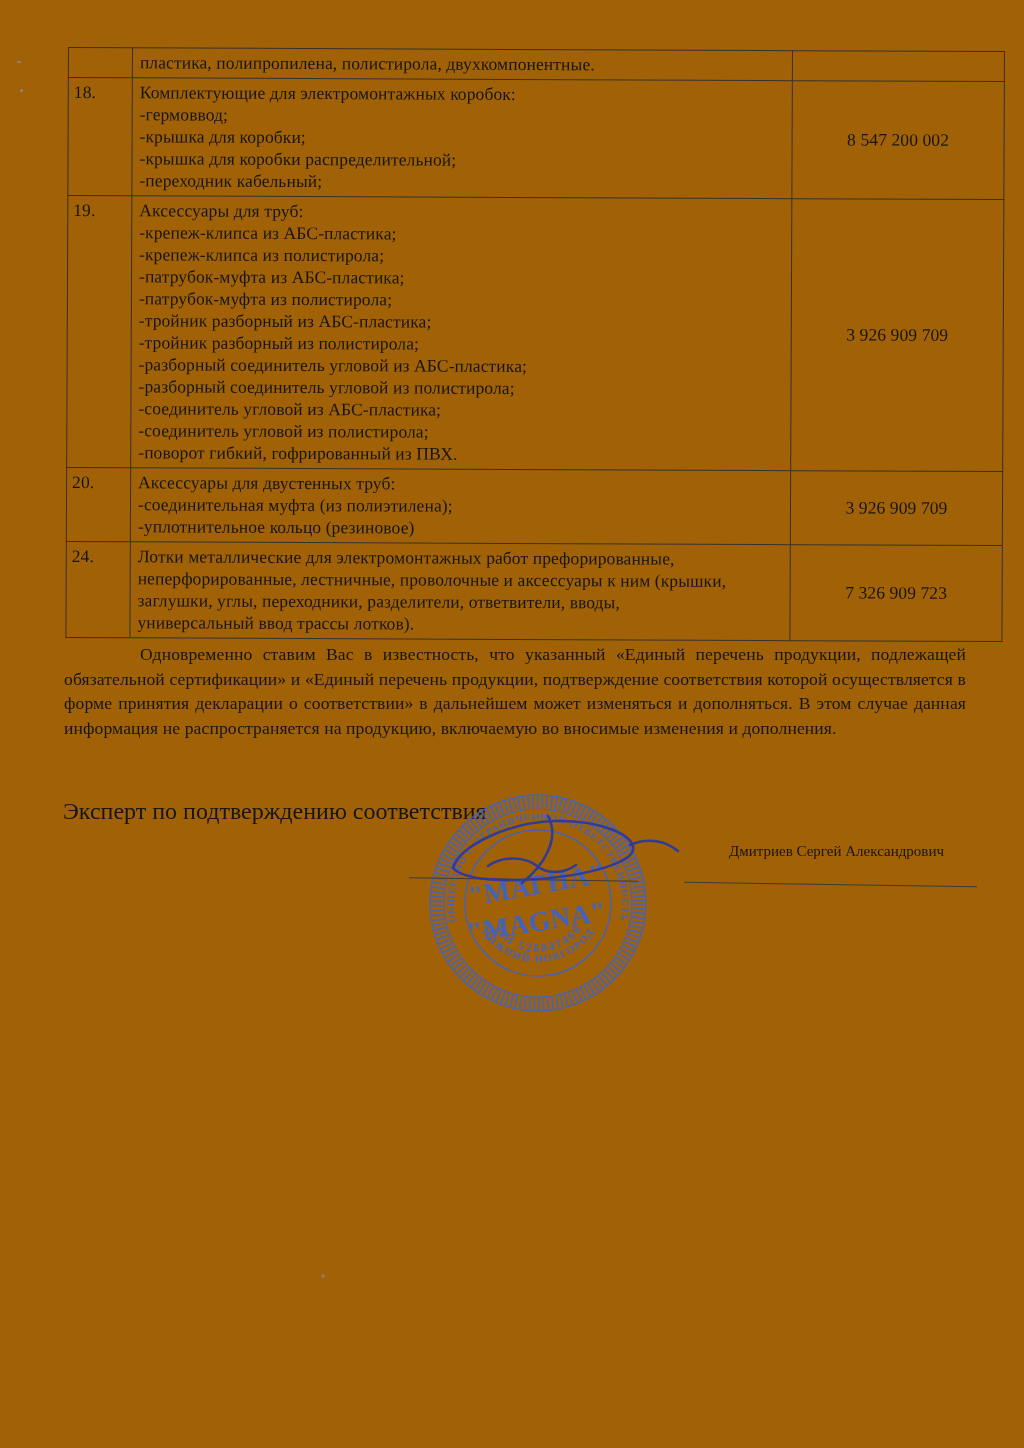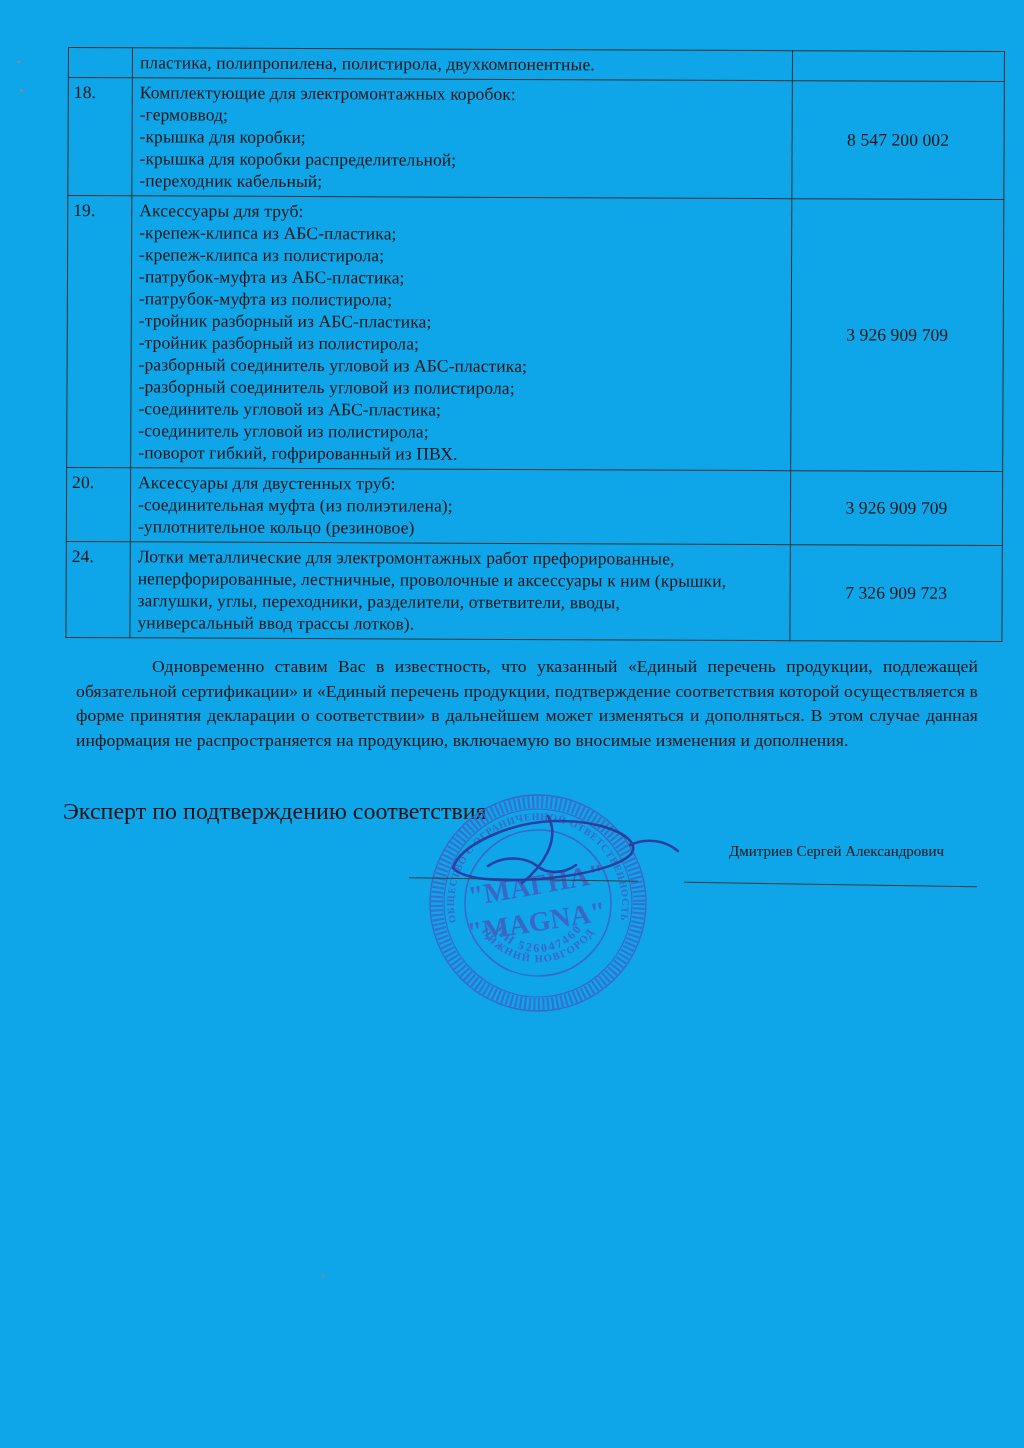--- a/index.html
+++ b/index.html
@@ -1,39 +1,39 @@
 <!DOCTYPE html>
 <html><head>
 <meta charset="utf-8">
 <style>
   html,body{margin:0;padding:0;background:#e8e8e8;}
   .page{
     position:relative;width:1024px;height:1448px;margin:0 auto;
-    background:#0ea5e9;overflow:hidden;
+    background:#a16207;overflow:hidden;
     font-family:"Liberation Serif","DejaVu Serif",serif;color:#161514;
   }
   
   .doc-table{
     position:absolute;left:68px;top:47px;width:901px;
     border-collapse:collapse;table-layout:fixed;
     transform:rotate(.25deg);transform-origin:0 0;
   }
   .doc-table td{
     border:1.6px solid #35322e;
     font-size:17.5px;line-height:22px;
     vertical-align:top;padding:3px 5px 4px 5px;
     letter-spacing:.1px;
   }
   td.cell-num{width:53px;padding-left:5px;}
   td.cell-desc{width:647px;padding-left:7px;}
   td.cell-code{width:201px;text-align:center;vertical-align:middle;}
   .desc-line{white-space:normal;}
   
   .notice{
-    position:absolute;left:63px;top:641px;width:902px;margin:13px;
+    position:absolute;left:63px;top:641px;width:902px;margin:1px;
     font-size:17.6px;line-height:24.6px;text-align:justify;text-indent:76px;
     letter-spacing:.1px;
   }
   
   .expert{
     position:absolute;left:63px;top:799px;
     font-size:24px;line-height:25px;
   }
   .signer-name{
     position:absolute;left:694px;top:843px;width:285px;

